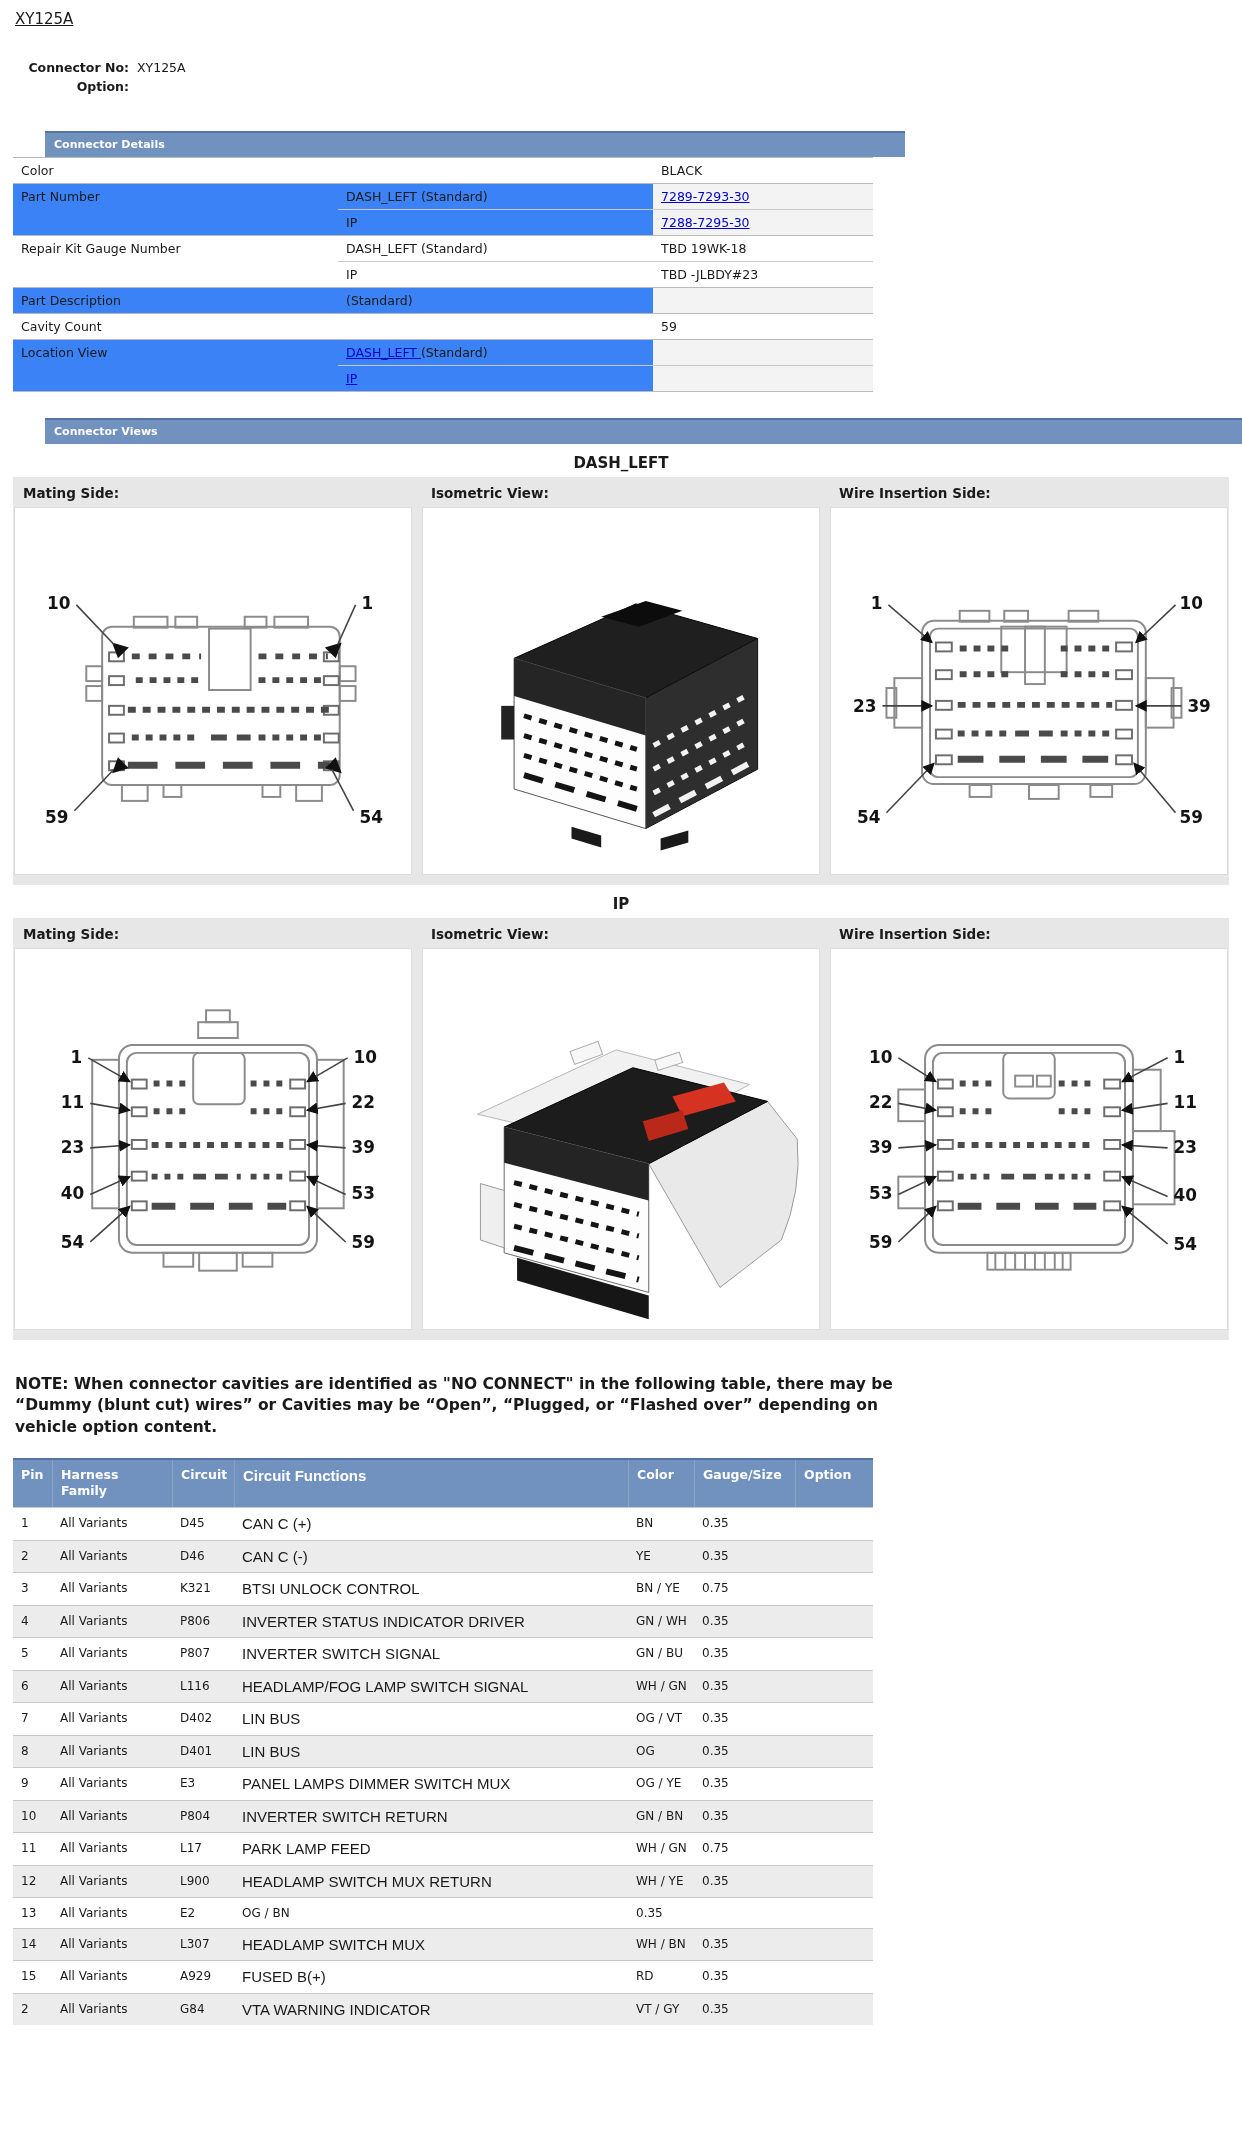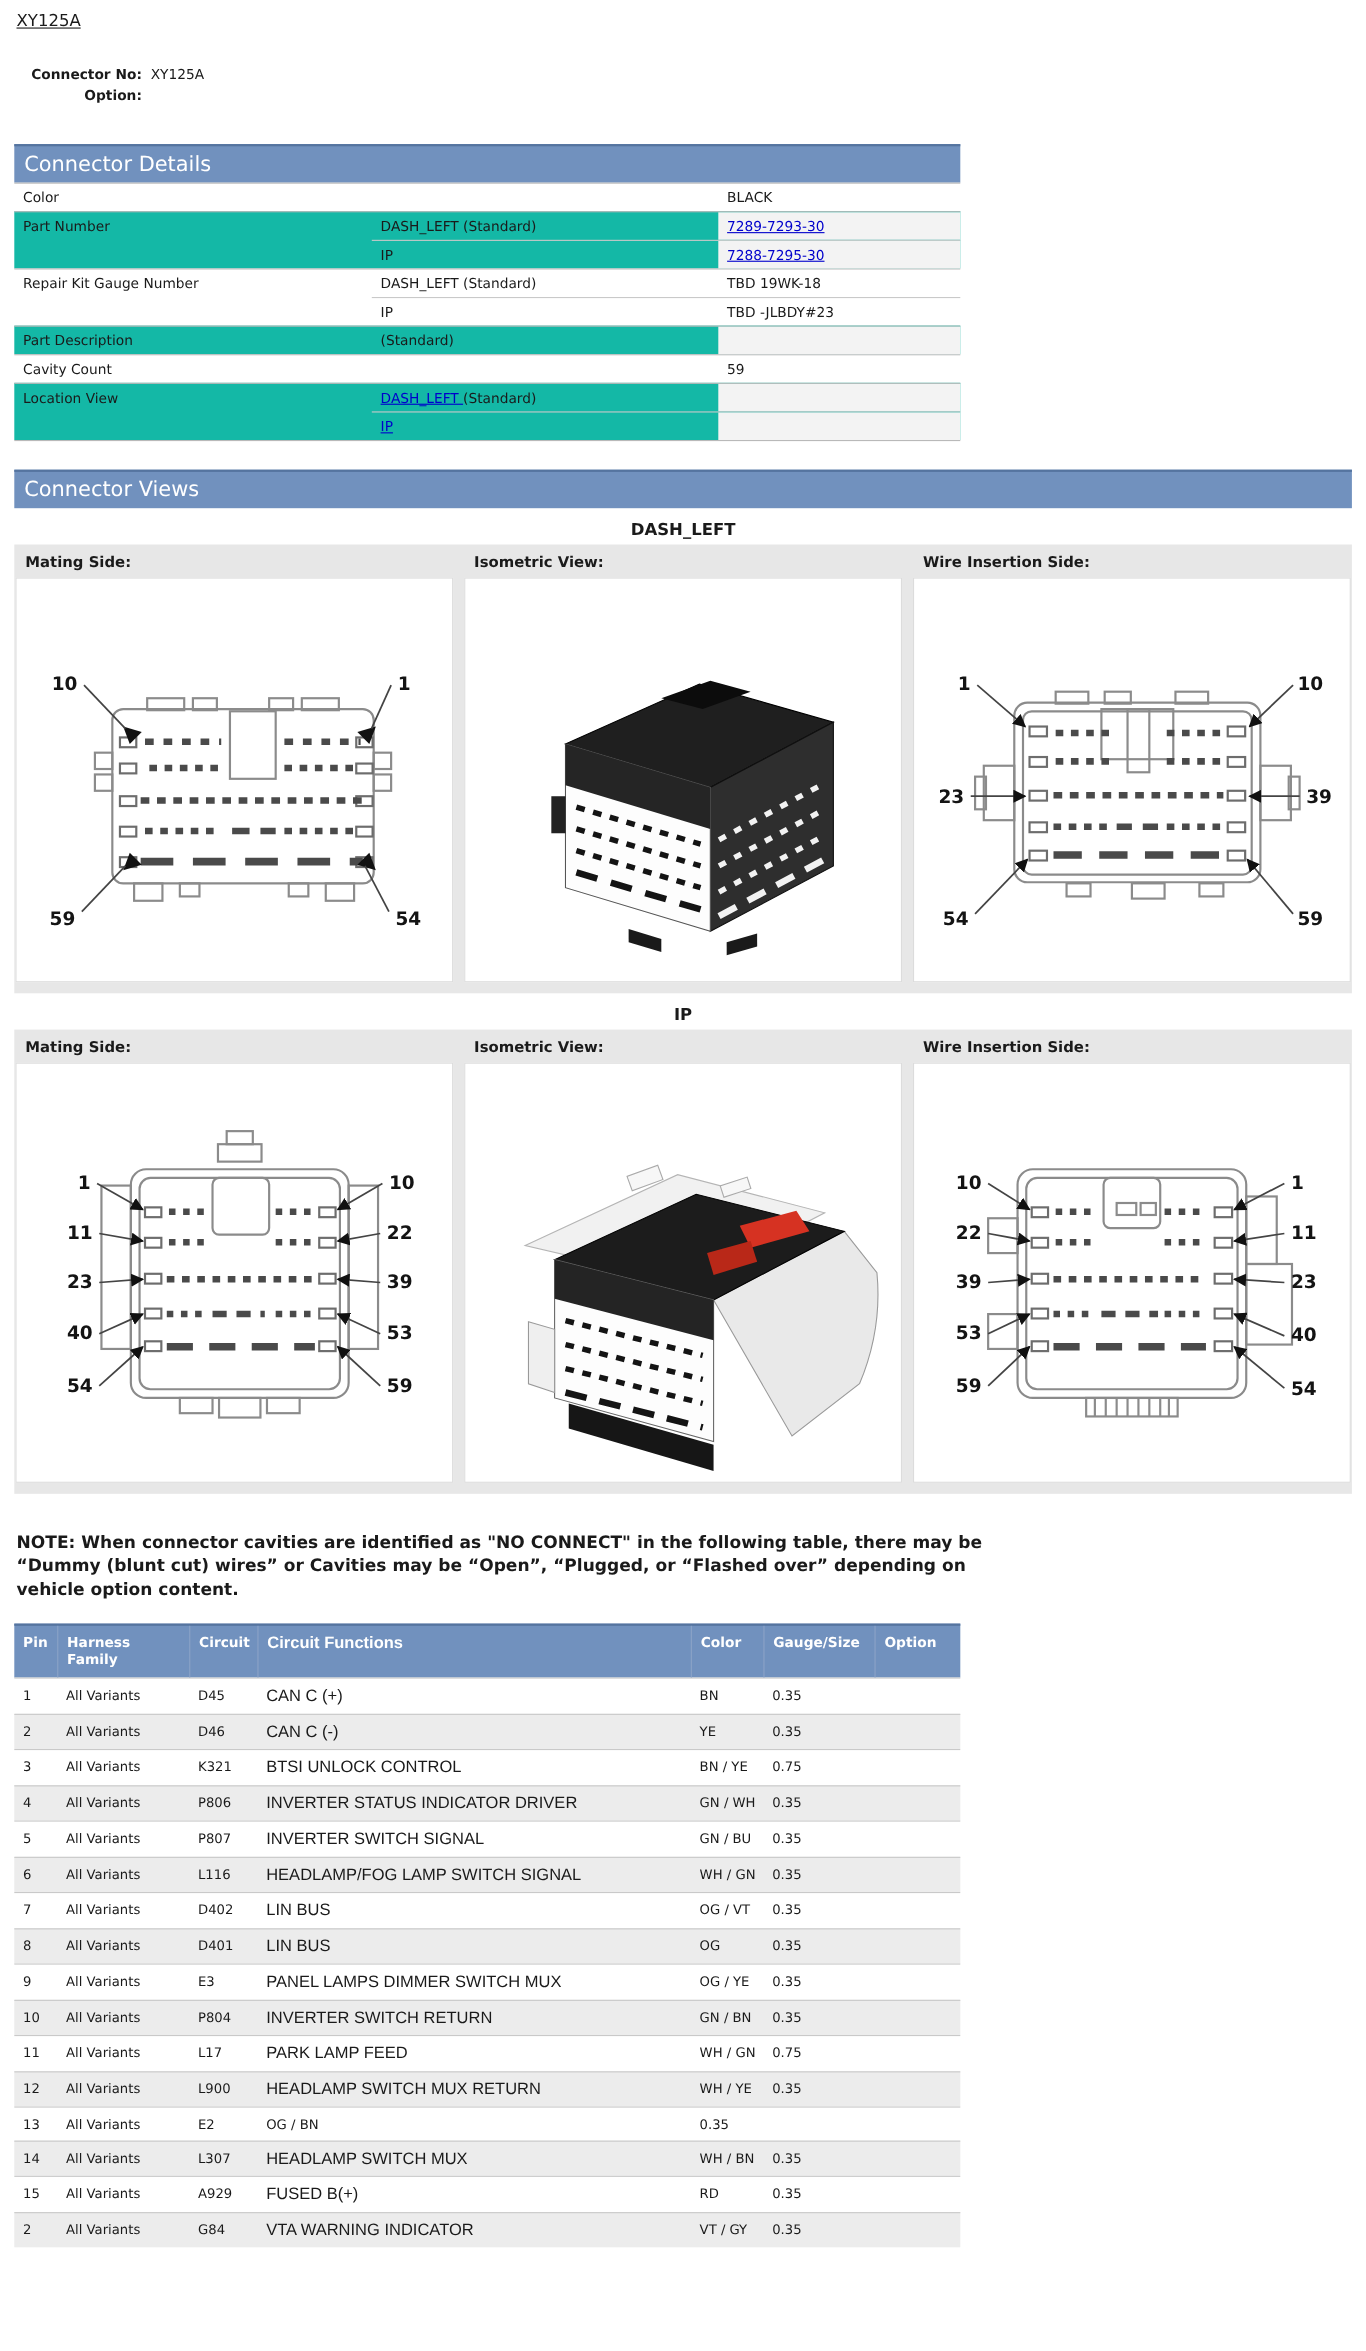--- a/index.html
+++ b/index.html
@@ -5,28 +5,28 @@
   html,body{margin:0;padding:0;}
   body{
     width:1242px;height:2137px;overflow:hidden;background:#fff;
     font-family:"DejaVu Sans","Liberation Sans",sans-serif;color:#1a1a1a;
   }
   .content{padding:8px 0 10px 13px;}
   .page-title{font-size:15px;text-decoration:underline;display:inline-block;margin:2px 0 0 2px;}
   .meta{margin:30px 0 0 4px;font-size:12.5px;line-height:1.55;}
   .meta .lab{display:inline-block;width:112px;text-align:right;font-weight:bold;margin-right:8px;}
   .bar{
-    background:#7191be;border-top:2px solid #55749f;color:#fff;font-weight:normal;
-    font-size:19px;padding:5px 9px 6px;box-sizing:border-box;
+    background:#7191be;border-top:2px solid #55749f;color:#fff;font-weight:bold;
+    font-size:11px;padding:5px 9px 6px;box-sizing:border-box;margin-left:32px;
   }
   .det-bar{width:860px;margin-top:34px;}
   
   .det-table{width:860px;border-bottom:1px solid #b9b9b9;font-size:12.5px;}
   .dg{display:flex;border-top:1px solid #b9b9b9;}
-  .dg.shaded{background:#14b8a6;}
+  .dg.shaded{background:#3b82f6;}
   .dg-label{width:325px;box-sizing:border-box;padding:5px 8px;}
   .dg-subs{flex:1;display:flex;flex-direction:column;}
   .dg-sub{display:flex;flex:1;}
   .dg-sub.divided{border-top:1px solid #c9c9c9;}
   .dg-mid{width:315px;box-sizing:border-box;padding:5px 8px;}
   .dg-val{flex:1;box-sizing:border-box;padding:5px 8px;}
   .dg.shaded .dg-val{background:#f3f3f3;}
   a.lnk{color:#0000cc;text-decoration:underline;cursor:pointer;}
   
   .views-bar{width:1216px;margin-top:26px;}

